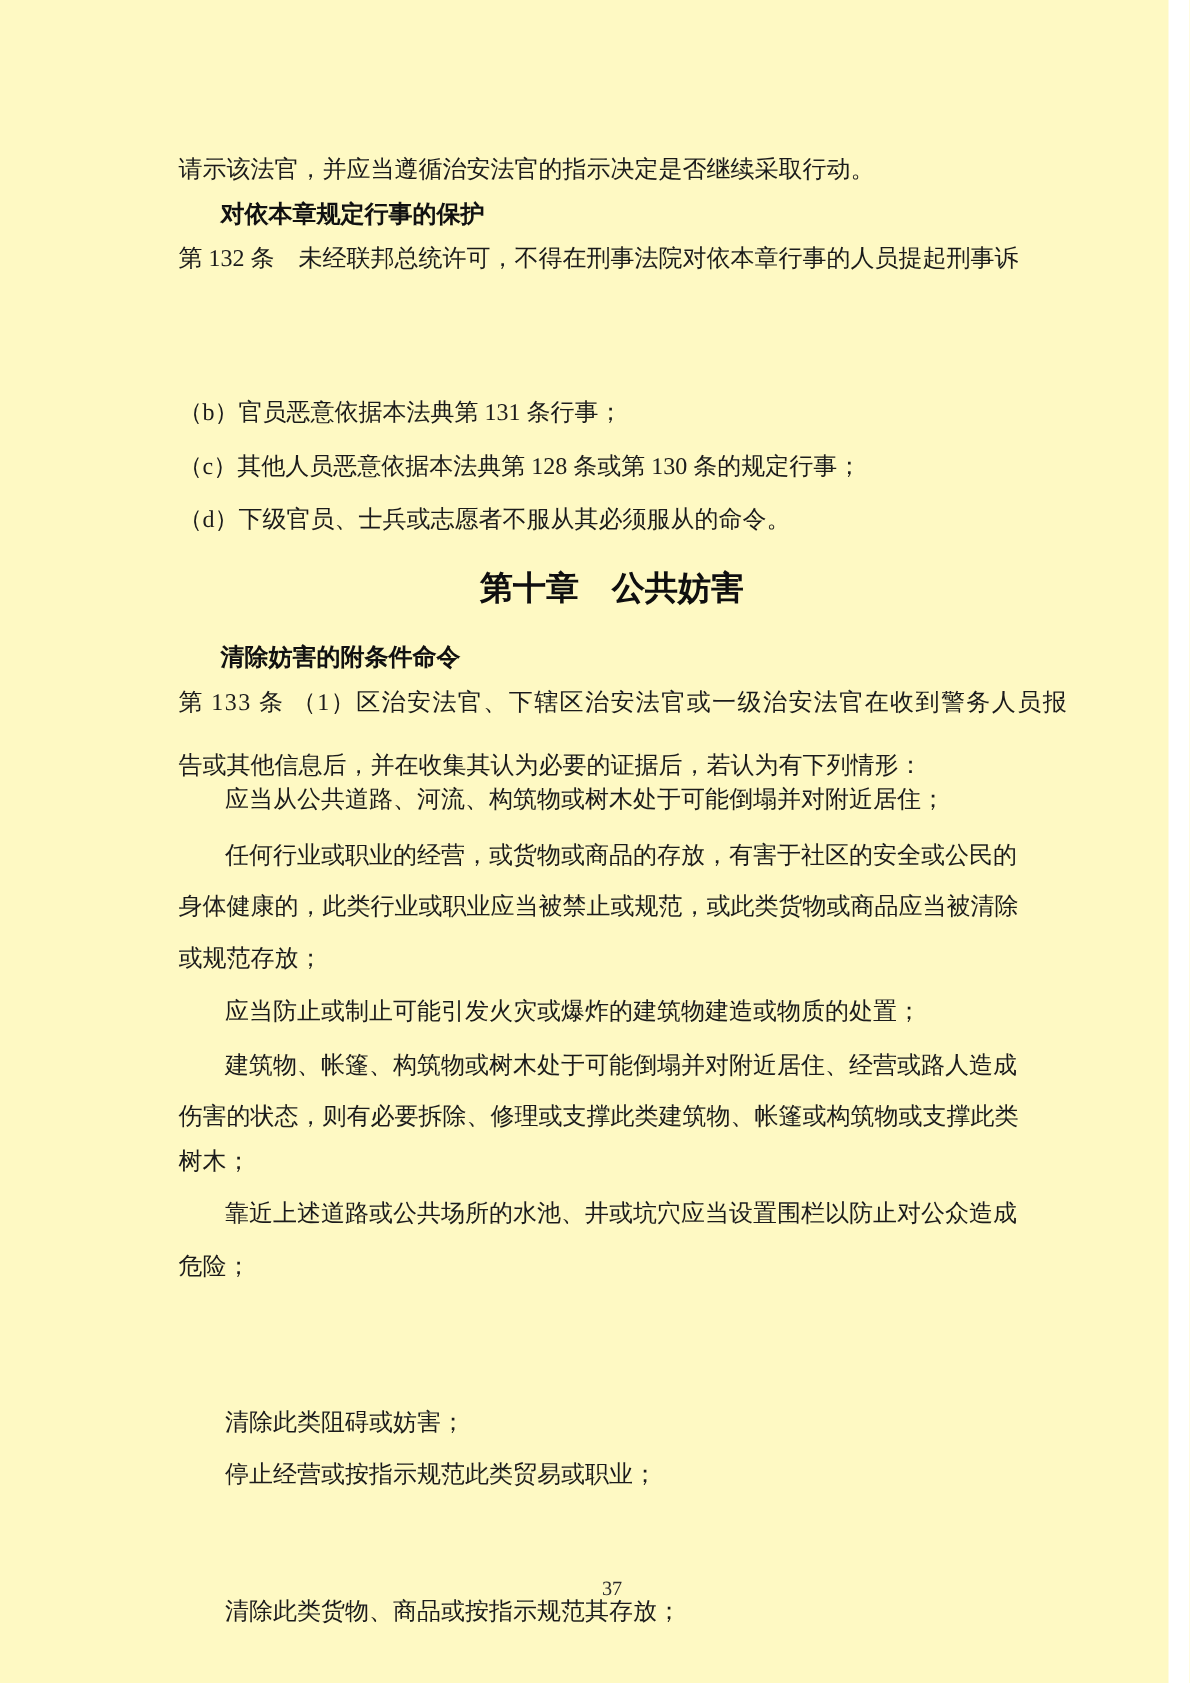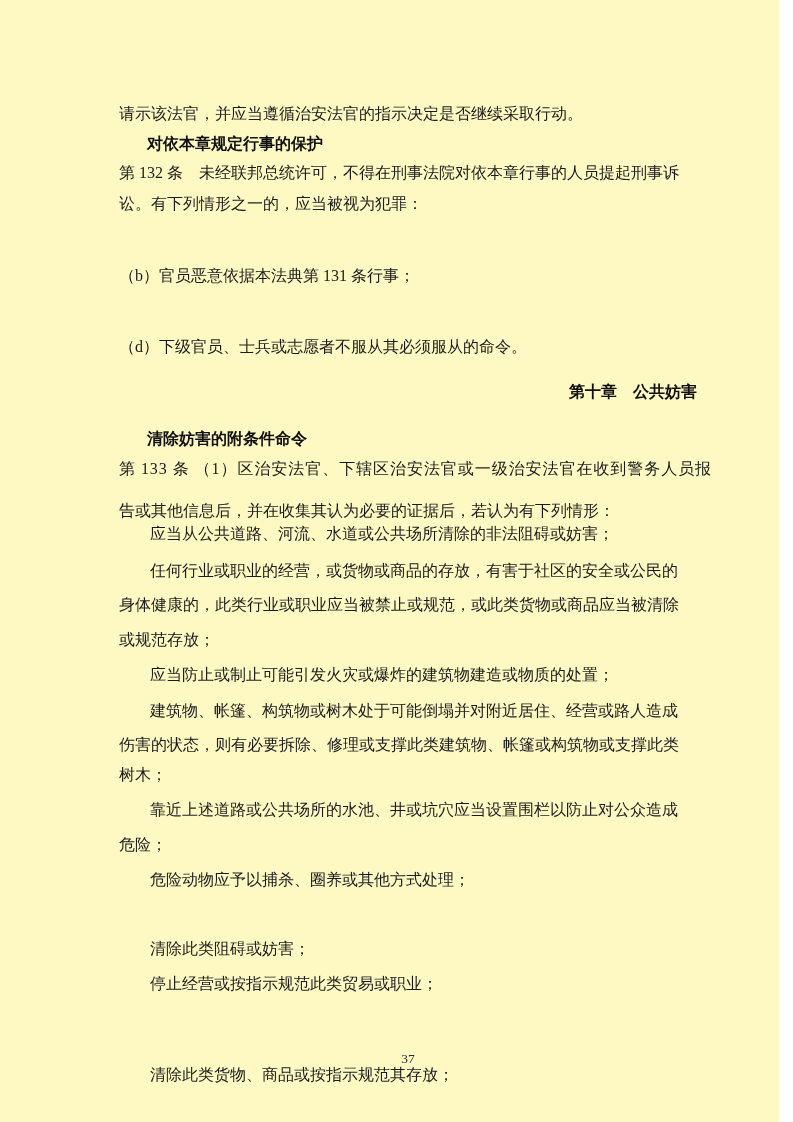--- a/index.html
+++ b/index.html
@@ -16,53 +16,52 @@
   .line{
     position:absolute;left:119px;
     font-size:16px;line-height:17px;
     color:#1b1b1b;white-space:nowrap;
   }
   .line.indent{left:150px;}
   .line.bold{left:147px;font-weight:bold;color:#111;}
   .line.track{letter-spacing:0.95px;}
   .chapter{
     position:absolute;left:119px;width:578px;
-    text-align:right;font-weight:bold;
-    font-size:16px;line-height:24px;
+    text-align:center;font-weight:bold;
+    font-size:22px;line-height:24px;
     color:#0f0f0f;white-space:nowrap;
   }
   .pagenum{
     position:absolute;left:119px;width:578px;
     text-align:center;
     font-size:13.5px;line-height:14px;
     color:#2a2a2a;
   }
 </style>
 </head>
 <body>
 
 <div class="page">
     <div class="line" style="top: 105px;">请示该法官，并应当遵循治安法官的指示决定是否继续采取行动。</div>
     <div class="line bold" style="top: 135px;">对依本章规定行事的保护</div>
     <div class="line" style="top: 164px;">第 132 条　未经联邦总统许可，不得在刑事法院对依本章行事的人员提起刑事诉</div>
-    <div class="line" style="top: 195px;">讼。有下列情形之一的，应当被视为犯罪：</div>
     <div class="line" style="top: 267px;">（b）官员恶意依据本法典第 131 条行事；</div>
+    <div class="line" style="top: 303px;">（c）其他人员恶意依据本法典第 128 条或第 130 条的规定行事；</div>
     <div class="line" style="top: 338px;">（d）下级官员、士兵或志愿者不服从其必须服从的命令。</div>
     <div class="chapter" style="top: 380px;">第十章　公共妨害</div>
     <div class="line bold" style="top: 430px;">清除妨害的附条件命令</div>
     <div class="line track" style="top: 460px;">第 133 条 （1）区治安法官、下辖区治安法官或一级治安法官在收到警务人员报</div>
     <div class="line" style="top: 492px; margin-top: 10px;">告或其他信息后，并在收集其认为必要的证据后，若认为有下列情形：</div>
-    <div class="line indent" style="top: 525px;">应当从公共道路、河流、水道或公共场所清除的非法阻碍或妨害；</div>
+    <div class="line indent" style="top: 525px;">应当从公共道路、河流、构筑物或树木处于可能倒塌并对附近居住；</div>
     <div class="line" style="top: 596px;">身体健康的，此类行业或职业应当被禁止或规范，或此类货物或商品应当被清除</div>
     <div class="line indent" style="top: 562px;">任何行业或职业的经营，或货物或商品的存放，有害于社区的安全或公民的</div>
     <div class="line" style="top: 631px;">或规范存放；</div>
     <div class="line indent" style="top: 666px;">应当防止或制止可能引发火灾或爆炸的建筑物建造或物质的处置；</div>
     <div class="line indent" style="top: 702px;">建筑物、帐篷、构筑物或树木处于可能倒塌并对附近居住、经营或路人造成</div>
     <div class="line" style="top: 736px;">伤害的状态，则有必要拆除、修理或支撑此类建筑物、帐篷或构筑物或支撑此类</div>
     <div class="line" style="top: 766px;">树木；</div>
     <div class="line indent" style="top: 801px;">靠近上述道路或公共场所的水池、井或坑穴应当设置围栏以防止对公众造成</div>
     <div class="line" style="top: 836px;">危险；</div>
-    <div class="line indent" style="top: 871px;">危险动物应予以捕杀、圈养或其他方式处理；</div>
     <div class="line indent" style="top: 940px;">清除此类阻碍或妨害；</div>
     <div class="line indent" style="top: 975px;">停止经营或按指示规范此类贸易或职业；</div>
     <div class="line indent" style="top: 1066px;">清除此类货物、商品或按指示规范其存放；</div>
     <div class="pagenum" style="top: 1052px;">37</div>
   </div>
 
 </body></html>

